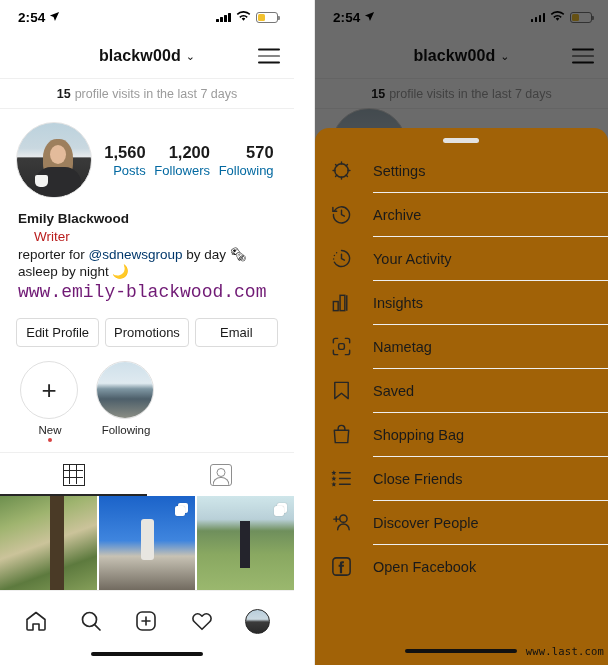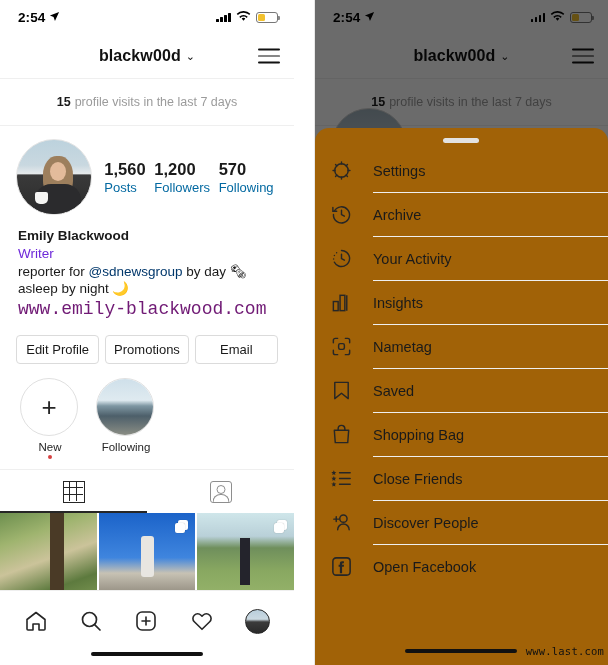--- a/index.html
+++ b/index.html
@@ -36,45 +36,45 @@
     height: 44px; display: flex; align-items: center; justify-content: center;
     position: relative;
   }
   .username { font-size: 16px; font-weight: 700; color: #111; letter-spacing: .1px; }
   .chev { font-size: 11px; color: #111; margin-left: 5px; display:inline-block; transform: translateY(-1px); }
   .burger { position: absolute; right: 14px; top: 50%; transform: translateY(-50%); width: 22px; display:flex; flex-direction:column; gap:5px; }
   .burger i { display:block; height: 1.6px; background: #111; border-radius: 1px; }
 
   
   .visits {
-    height: 48px; border-top: 1px solid #efefef; border-bottom: 1px solid #efefef;
+    height: 31px; border-top: 1px solid #efefef; border-bottom: 1px solid #efefef;
     display:flex; align-items:center; justify-content:center; font-size: 12.5px; color: #9b9b9b;
   }
   .visits b { color: #1a1a1a; font-weight: 700; margin-right: 4px; }
 
   
   .profile { padding: 13px 16px 0 16px; }
   .prow { display: flex; align-items: center; }
   .avatar {
     width: 76px; height: 76px; border-radius: 50%; flex: 0 0 76px;
     border: 1px solid #e4e4e4; overflow: hidden; position: relative;
     background: linear-gradient(#bcd2dd 0%, #c9d8e0 34%, #e7eaec 46%, #3a3a3a 47%, #2a2a2a 100%);
   }
   .avatar .hair { position:absolute; left:26px; top:16px; width:30px; height:40px; border-radius:46% 46% 38% 38%; background:#9d7f5d; }
   .avatar .face { position:absolute; left:33px; top:22px; width:16px; height:19px; border-radius:50%; background:#e3bb9b; }
   .avatar .body { position:absolute; left:18px; top:44px; width:46px; height:34px; border-radius:16px 16px 0 0; background:#2b2b2d; }
   .avatar .cup { position:absolute; left:18px; top:52px; width:13px; height:12px; border-radius:2px 2px 5px 5px; background:#f4f4f2; }
   .stats { flex: 1; display: flex; justify-content: space-around; padding-left: 8px; }
-  .stat { text-align: left; }
+  .stat { text-align: right; }
   .stat .num { font-size: 16.5px; font-weight: 700; color: #1a1a1a; line-height: 1.25; }
   .stat .lbl { font-size: 13px; color: #0369a1; }
 
   .bio { padding: 12px 2px 0 2px; line-height: 1.32; }
   .bio .name { font-size: 13.5px; font-weight: 700; color: #1a1a1a; }
-  .bio .cat { font-size: 13.5px; color: #6d28d9; }
+  .bio .cat { font-size: 13.5px; color: #b91c1c; margin-left: 16px; }
   .bio .line { font-size: 13.5px; color: #1a1a1a; }
   .bio .ment { color: #00376b; }
   .bio .link { font-size: 18px; color: #701a75; font-family: Liberation Mono, monospace; }
 
   
   .actions { display: flex; gap: 6px; padding: 13px 16px 0 16px; }
   .btn {
     flex: 1; height: 29px; border: 1px solid #dbdbdb; border-radius: 4px;
     display:flex; align-items:center; justify-content:center;
     font-size: 13px; font-weight: 400; color: #1a1a1a; background: #fff;

